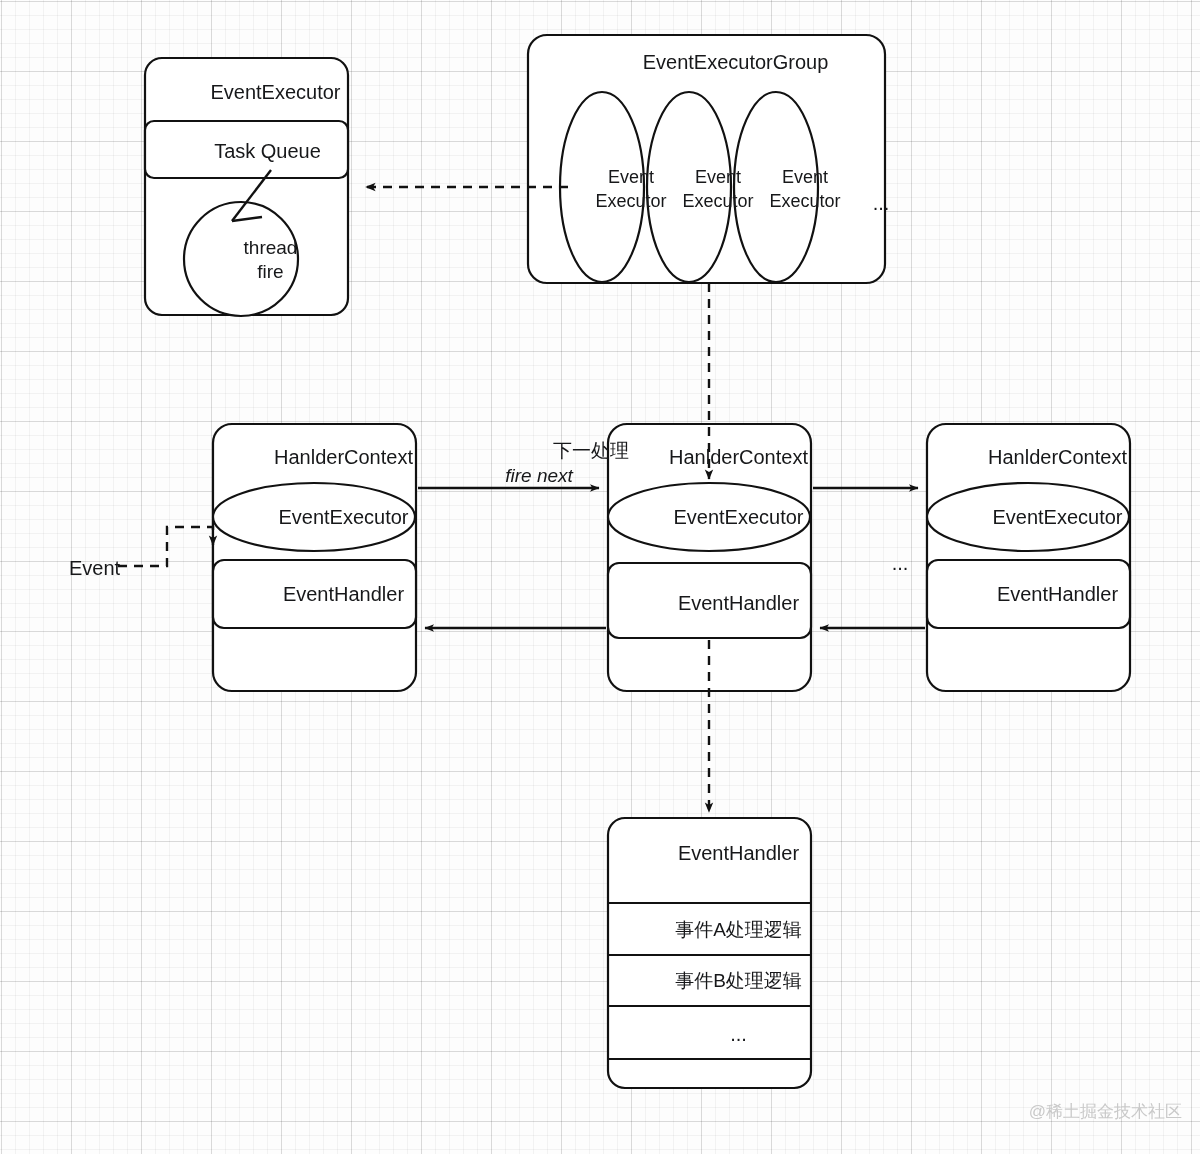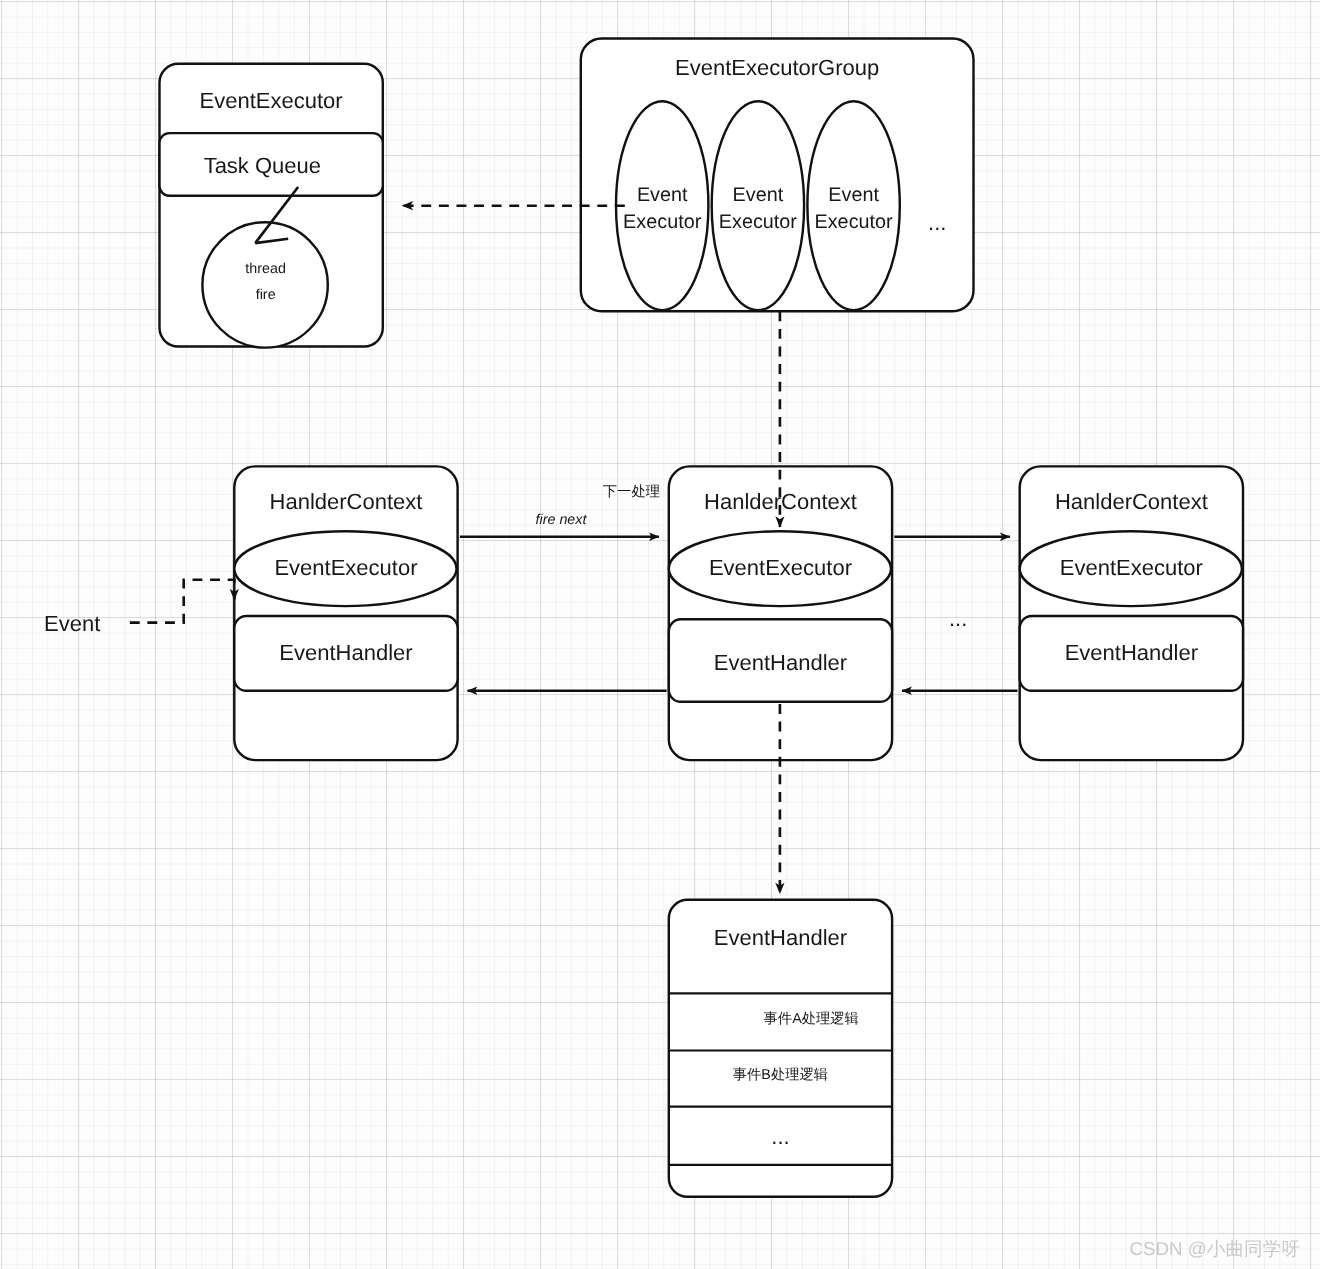--- a/index.html
+++ b/index.html
@@ -30,23 +30,24 @@
     width: 1200px;
     height: 1154px;
   }
   .lbl {
     position: absolute;
     color: #17181a;
     text-align: center;
     white-space: nowrap;
     line-height: 1.22;
     pointer-events: none;
+    margin-left: 29px;
   }
   .t20 { font-size: 20px; }
-  .t19 { font-size: 13px; }
+  .t19 { font-size: 19px; }
   .t18 { font-size: 18px; }
   .wm {
     position: absolute;
     color: #c9c9c9;
     font-size: 17px;
     text-align: right;
     white-space: nowrap;
     line-height: 1.42;
   }
 </style>
@@ -149,19 +150,19 @@
   <div class="lbl t20" style="left:608px; top:505px; width:203px;">EventExecutor</div>
   <div class="lbl t20" style="left:608px; top:591px; width:203px;">EventHandler</div>
 
   <div class="lbl t20" style="left:845px; top:551px; width:52px;">...</div>
 
   <div class="lbl t20" style="left:927px; top:445px; width:203px;">HanlderContext</div>
   <div class="lbl t20" style="left:927px; top:505px; width:203px;">EventExecutor</div>
   <div class="lbl t20" style="left:927px; top:582px; width:203px;">EventHandler</div>
 
   <div class="lbl t20" style="left:608px; top:841px; width:203px;">EventHandler</div>
-  <div class="lbl t19" style="left:636px; top:918px; width:203px;">事件A处理逻辑</div>
+  <div class="lbl t19" style="left:608px; top:918px; width:203px;">事件A处理逻辑</div>
   <div class="lbl t19" style="left:608px; top:969px; width:203px;text-align:center;">事件B处理逻辑</div>
   <div class="lbl t20" style="left:608px; top:1022px; width:203px;">...</div>
 
-  <div class="wm" style="left:900px; top:1124px; width:282px;">CSDN @小曲同学呀</div>
+  <div class="wm" style="left:900px; top:1100px; width:282px;">@稀土掘金技术社区</div>
 
 </div>
 
 </body></html>

